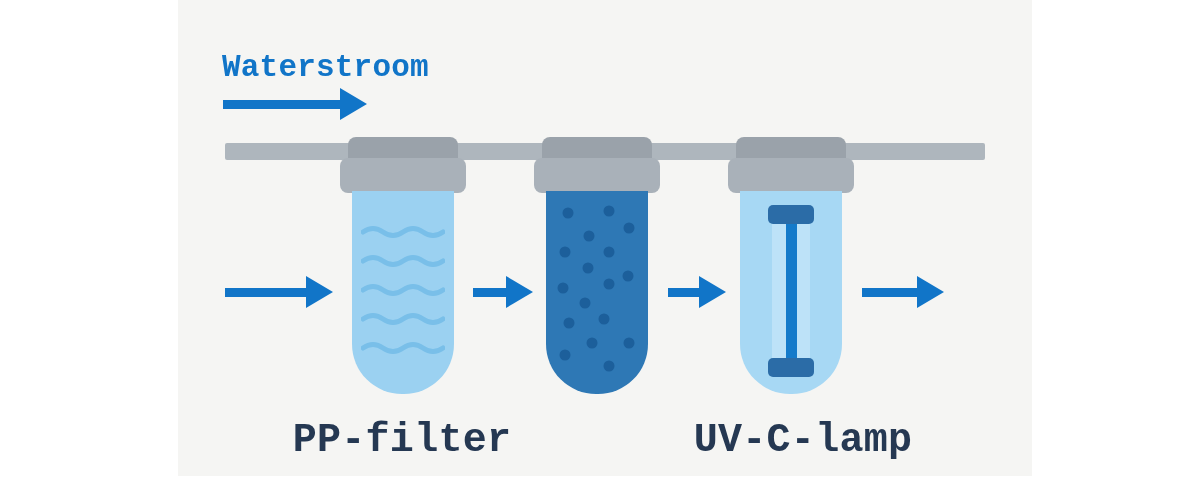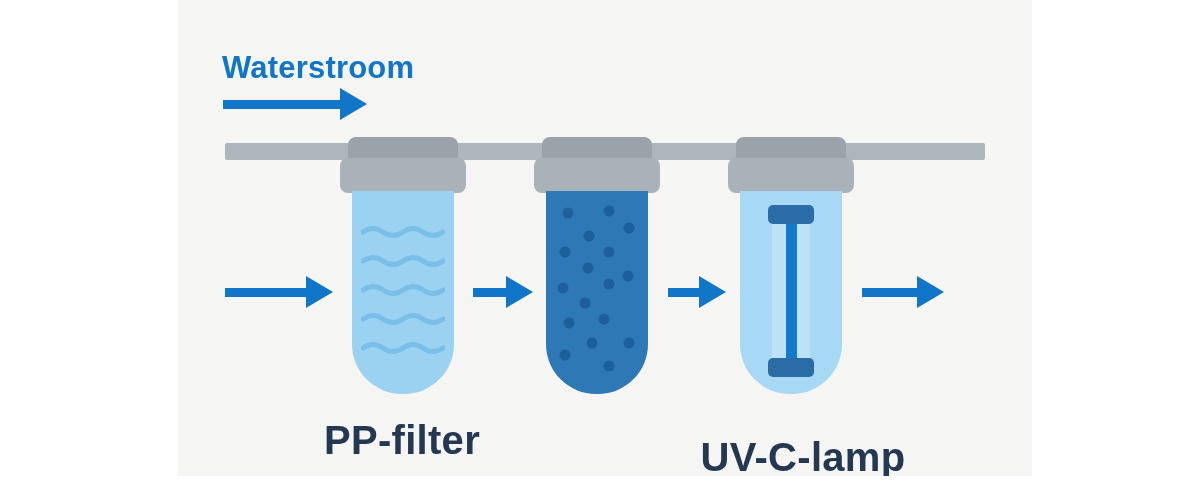--- a/index.html
+++ b/index.html
@@ -1,21 +1,21 @@
 <!DOCTYPE html>
 <html style="--accent_blue: #1175c8; --label_navy: #253852; --panel_bg: #f5f5f3; --pipe_gray: #aeb6bd; --cap_dark: #9aa2aa; --cap_light: #a9b1b9; --pp_body: #9bd1f1; --pp_wave: #79bfe9; --gac_body: #2e78b5; --gac_dot: #1c5f9b; --uv_body: #a7d8f4; --uv_tube: #bde2f8; --uv_lamp_cap: #2b6ca7; --uv_lamp_line: #147aca;"><head>
 <meta charset="utf-8">
 <style>
   html,body{margin:0;padding:0;background:#ffffff;}
   .canvas{
     position:relative;
     width:1200px;height:476px;
     background:#ffffff;
     overflow:hidden;
-    font-family:Liberation Sans, sans-serif;
+    font-family:Liberation Mono, monospace;
   }
   .panel{
     position:absolute;left:178px;top:0;width:854px;height:500px;
     background:var(--panel_bg,#f5f5f3);
   }
   
   .title{
     position:absolute;left:222px;top:50px;
     font-size:31px;font-weight:600;letter-spacing:0.2px;
     color:var(--accent_blue,#1175c8);
@@ -87,21 +87,21 @@
   .uv-cap-bottom{top:167px;}
   
   .stage-label{
     position:absolute;top:418px;width:240px;text-align:center;
     transform:translateX(-50%);
     font-size:40px;font-weight:700;letter-spacing:0.3px;
     color:var(--label_navy,#253852);
   }
   .lbl1{left:402px;}
   .lbl2{left:599px;}
-  .lbl3{left:803px;margin-top:17px;}
+  .lbl3{left:803px;}
 </style>
 </head>
 <body>
 
 <div class="canvas">
   <div class="panel"></div>
 
   <div class="title">Waterstroom</div>
 
   <div class="arrow arrow-title">

